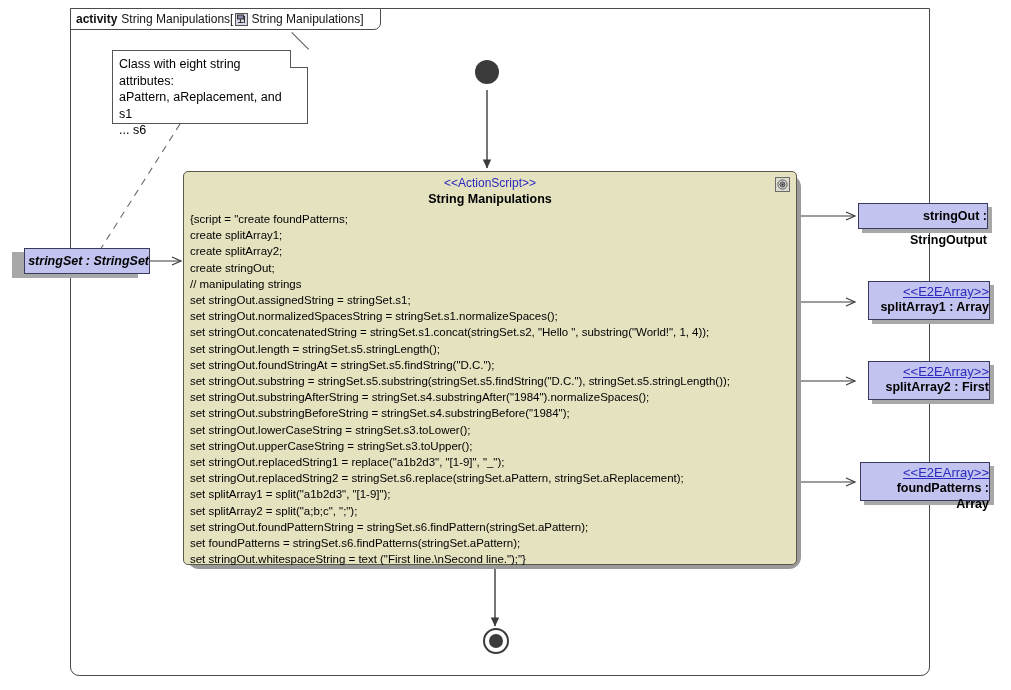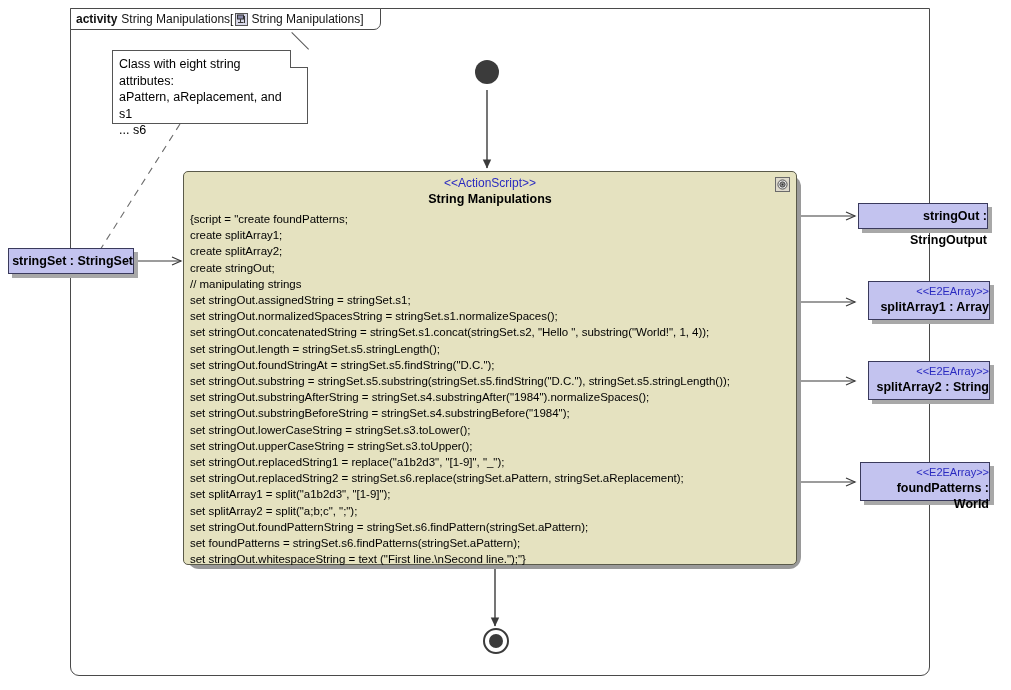--- a/index.html
+++ b/index.html
@@ -193,24 +193,25 @@
   .objnode {
     position: absolute;
     background: #c3c3ef;
     border: 1px solid #3a3a5c;
     box-sizing: border-box;
     text-align: right;
     color: #000;
   }
   .objnode .on-stereo {
     display: block;
-    font-size: 11px;
+    font-size: 13px;
     color: #2a2ac0;
     line-height: 15px;
     margin-top: 2px;
+    text-decoration: underline;
   }
   .objnode .on-name {
     display: block;
     font-size: 12.5px;
     font-weight: bold;
     line-height: 16px;
   }
   .objnode.single .on-name {
     line-height: 24px;
   }
@@ -343,42 +344,42 @@
 set stringOut.replacedString1 = replace("a1b2d3", "[1-9]", "_");
 set stringOut.replacedString2 = stringSet.s6.replace(stringSet.aPattern, stringSet.aReplacement);
 set splitArray1 = split("a1b2d3", "[1-9]");
 set splitArray2 = split("a;b;c", ";");
 set stringOut.foundPatternString = stringSet.s6.findPattern(stringSet.aPattern);
 set foundPatterns = stringSet.s6.findPatterns(stringSet.aPattern);
 set stringOut.whitespaceString = text ("First line.\nSecond line.");"}</div>
   </div>
 
   <div class="objnode-shadow" style="left:12px; top:252px; width:126px; height:26px;"></div>
-  <div class="objnode single" style="left:8px; top:248px; width:126px; height:26px;">
+  <div class="objnode single" style="left:24px; top:248px; width:126px; height:26px;font-style:italic;">
     <span class="on-name">stringSet : StringSet</span>
   </div>
 
   <div class="objnode-shadow" style="left:862px; top:207px; width:130px; height:26px;"></div>
   <div class="objnode single" style="left:858px; top:203px; width:130px; height:26px;">
     <span class="on-name">stringOut : StringOutput</span>
   </div>
 
   <div class="objnode-shadow" style="left:872px; top:285px; width:122px; height:39px;"></div>
   <div class="objnode" style="left:868px; top:281px; width:122px; height:39px;">
     <span class="on-stereo">&lt;&lt;E2EArray&gt;&gt;</span>
     <span class="on-name">splitArray1 : Array</span>
   </div>
 
   <div class="objnode-shadow" style="left:872px; top:365px; width:122px; height:39px;"></div>
   <div class="objnode" style="left:868px; top:361px; width:122px; height:39px;">
     <span class="on-stereo">&lt;&lt;E2EArray&gt;&gt;</span>
-    <span class="on-name">splitArray2 : String</span>
+    <span class="on-name">splitArray2 : First</span>
   </div>
 
   <div class="objnode-shadow" style="left:864px; top:466px; width:130px; height:39px;"></div>
   <div class="objnode" style="left:860px; top:462px; width:130px; height:39px;">
     <span class="on-stereo">&lt;&lt;E2EArray&gt;&gt;</span>
-    <span class="on-name">foundPatterns : World</span>
+    <span class="on-name">foundPatterns : Array</span>
   </div>
 
   <div class="final-node" style="left:483px; top:628px;"></div>
 
 </div>
 
 </body></html>

